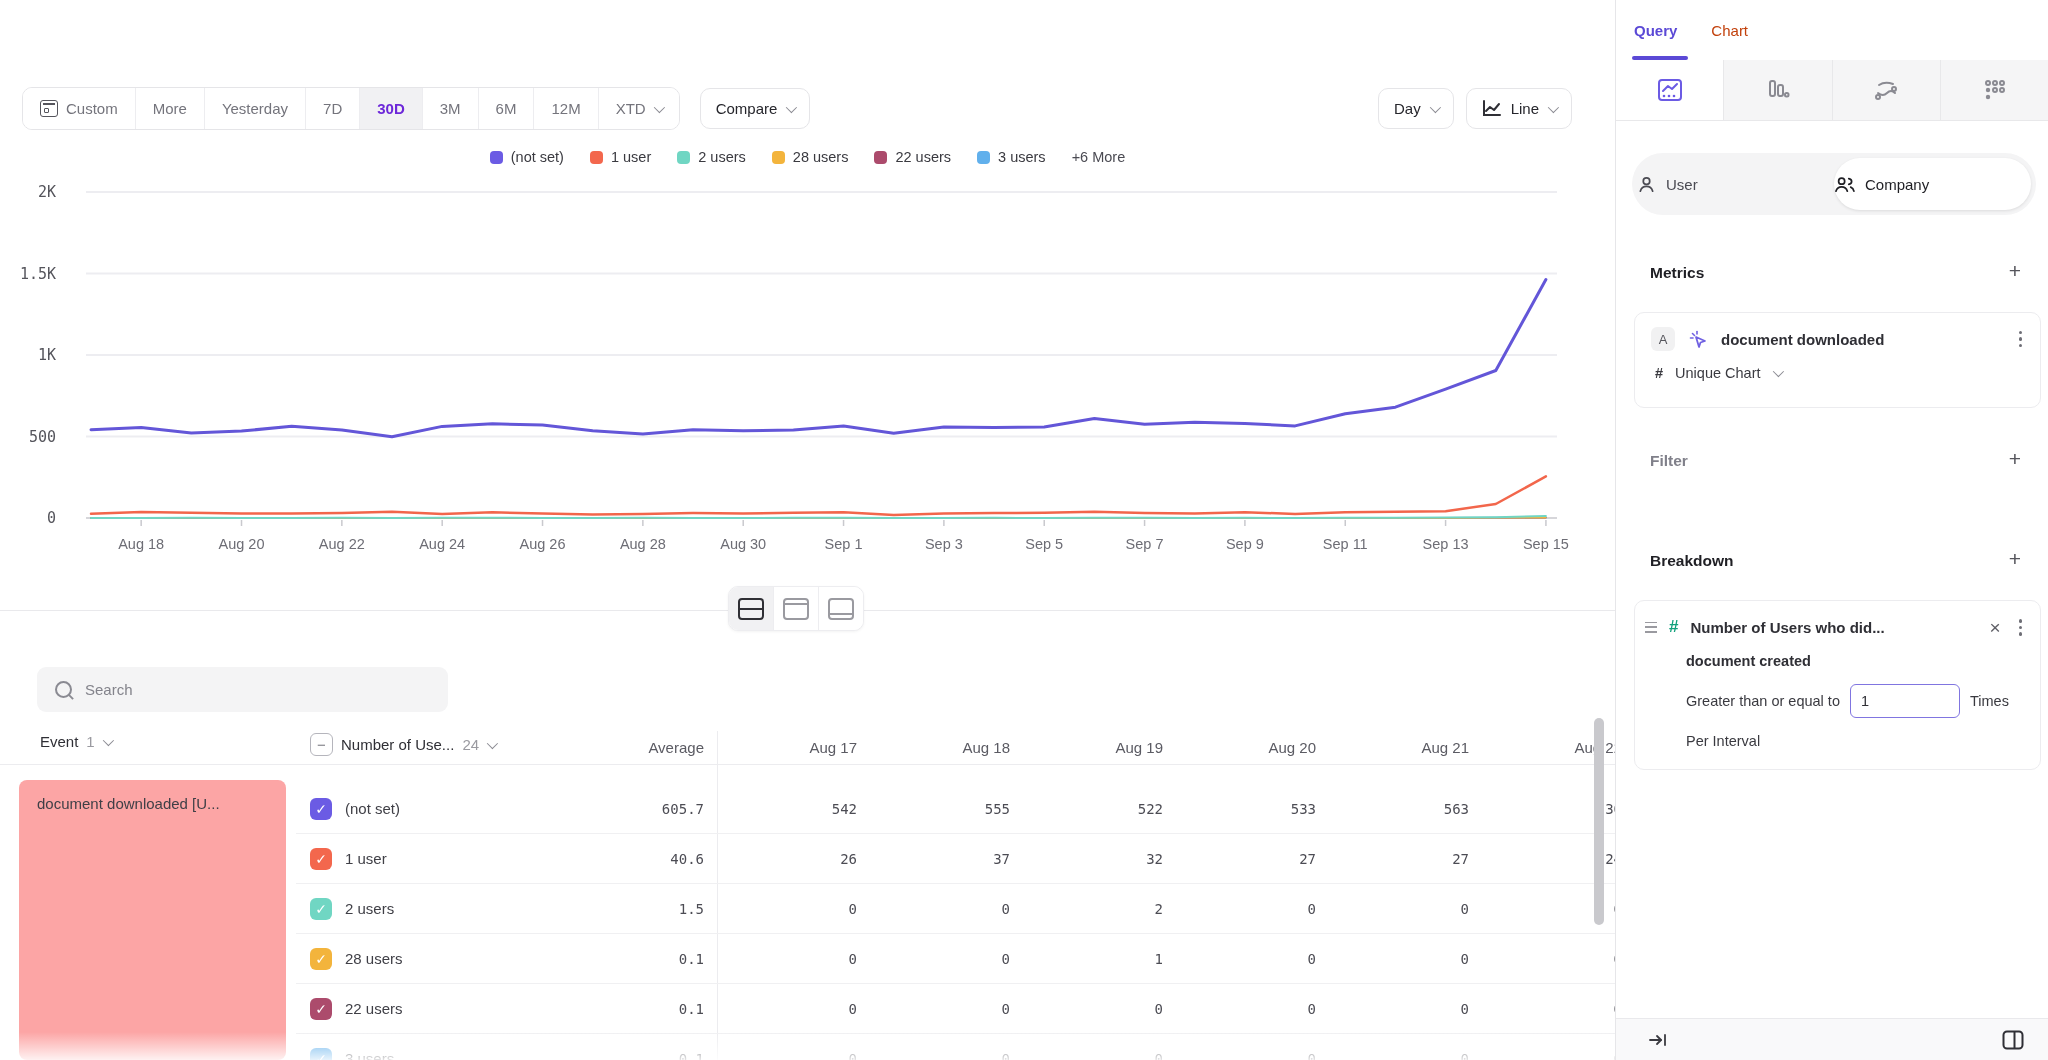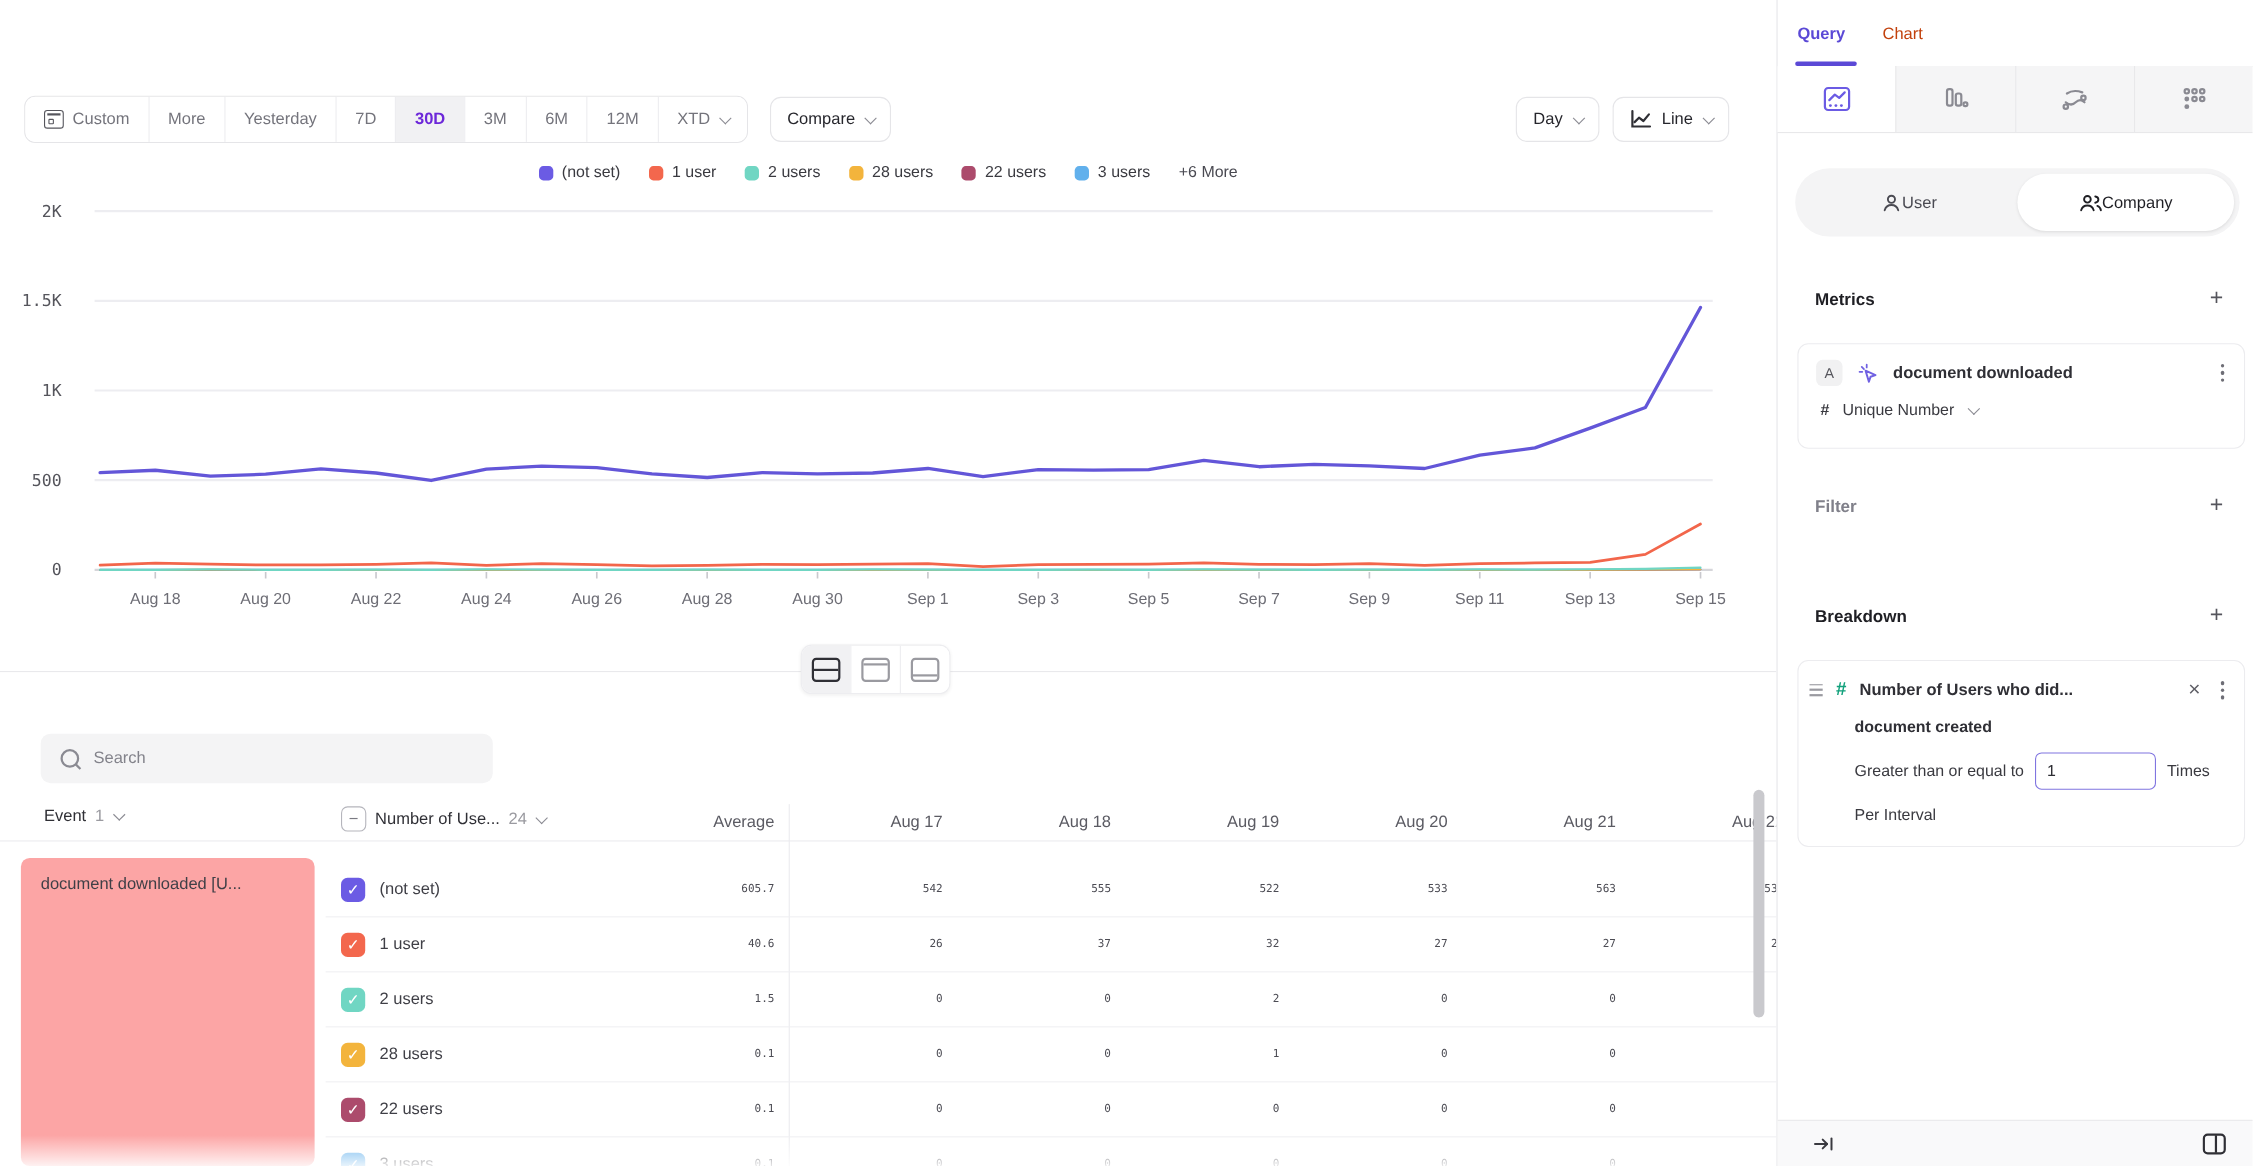--- a/index.html
+++ b/index.html
@@ -53,36 +53,36 @@
   .hname{color:#2f2f35;font-weight:500;}
   .hcount{color:#9a9aa0;}
   .hgrid{margin-left:296px;display:grid;grid-template-columns:220px 201px 153px 153px 153px 153px 153px 153px;height:33px;align-items:center;}
   .hcell{text-align:right;padding-right:13px;color:#5b5b63;}
   .rows{position:absolute;left:0;top:784px;width:1640px;}
   .trow{display:grid;grid-template-columns:220px 201px 153px 153px 153px 153px 153px 153px;height:49px;margin-left:296px;border-bottom:1px solid #f0f0f2;align-items:center;}
   .cbcell{display:flex;align-items:center;gap:13px;padding-left:14px;}
   .cbox{width:22px;height:22px;border-radius:6px;display:flex;align-items:center;justify-content:center;color:#fff;font-size:14px;flex:0 0 auto;cursor:pointer;}
   .cbox.ind{background:#fff;border:1.5px solid #b5b5bc;color:#7a7a82;width:21px;height:21px;font-size:15px;}
   .rlabel{font-size:15px;color:#3f3f46;}
-  .num{font-family:"DejaVu Sans Mono",monospace;font-size:10px;color:#4c4c54;text-align:right;padding-right:13px;}
+  .num{font-family:"DejaVu Sans Mono",monospace;font-size:14px;color:#4c4c54;text-align:right;padding-right:13px;}
   .vsep{position:absolute;left:717px;top:731px;width:1px;height:329px;background:#ececef;}
   .event-cell{position:absolute;left:19px;top:780px;width:267px;height:280px;background:#fca5a5;border-radius:8px;box-sizing:border-box;padding:15px 18px;font-size:15px;color:#3f3f46;white-space:nowrap;overflow:hidden;cursor:pointer;}
   .scroll-thumb{position:absolute;left:1594px;top:718px;width:10px;height:207px;border-radius:5px;background:#c9c9cd;cursor:pointer;}
   .fade{position:absolute;left:0;bottom:0;width:1615px;height:28px;background:linear-gradient(rgba(255,255,255,0),rgba(255,255,255,.85));pointer-events:none;}
   
   #panel{position:absolute;left:1615px;top:0;width:433px;height:1060px;background:#fff;border-left:1px solid #e6e6e9;box-sizing:border-box;}
   .ptabs{position:absolute;top:0;left:0;right:0;height:60px;border-bottom:1px solid #ececef;display:flex;align-items:center;padding-left:18px;gap:34px;}
   .ptab{font-size:15px;font-weight:700;color:#5b49d6;position:relative;cursor:pointer;}
   .ptab.inactive{color:#c2410c;font-weight:500;}
   .ptab-underline{position:absolute;left:16px;top:56px;width:56px;height:4px;border-radius:2px;background:#5b49d6;}
   .itabs{position:absolute;top:60px;left:0;right:0;height:60px;display:flex;border-bottom:1px solid #e8e8ea;}
   .itab{flex:1;display:flex;align-items:center;justify-content:center;background:#f5f5f6;border-left:1px solid #e8e8ea;cursor:pointer;}
   .itab.sel{background:#fff;border-left:none;}
   .gtoggle{position:absolute;top:153px;left:16px;width:404px;height:62px;background:#f4f4f5;border-radius:31px;display:flex;padding:5px;box-sizing:border-box;}
-  .ghalf{flex:1;display:flex;align-items:center;justify-content:center;font-size:15px;color:#4a4a52;border-radius:26px;cursor:pointer;}
+  .ghalf{flex:1;display:flex;align-items:center;justify-content:flex-start;gap:10px;font-size:15px;color:#4a4a52;border-radius:26px;cursor:pointer;}
   .ghalf.sel{background:#fff;box-shadow:0 1px 3px rgba(0,0,0,.1);color:#1f1f24;font-weight:500;}
   .sect{position:absolute;left:34px;font-size:15.5px;font-weight:700;color:#1f1f24;}
   .sect.lite{color:#80808a;}
   .plus{position:absolute;right:24px;width:18px;height:18px;font-size:21px;line-height:17px;text-align:center;color:#55555c;cursor:pointer;font-weight:400;}
   .pcard{position:absolute;left:18px;width:407px;background:#fff;border:1px solid #ececef;border-radius:10px;box-sizing:border-box;}
   .mrow1{display:flex;align-items:center;gap:13px;padding:14px 14px 0 16px;}
   .abadge{width:24px;height:24px;background:#f1f1f2;border-radius:6px;display:flex;align-items:center;justify-content:center;font-size:13px;color:#55555c;font-weight:500;}
   .mtitle{font-size:15px;font-weight:600;color:#2f2f35;flex:1;}
   .kebab{display:flex;flex-direction:column;gap:3px;cursor:pointer;padding:2px 4px;}
   .kebab i{width:3.5px;height:3.5px;border-radius:50%;background:#6e6e76;}
@@ -449,21 +449,21 @@
         </svg>
         <span class="mtitle">document downloaded</span>
         <span class="kebab">
             <i></i>
             <i></i>
             <i></i>
           </span>
       </div>
       <div class="mrow2">
         <span class="hashdark">#</span>
-        <span>Unique Number</span>
+        <span>Unique Chart</span>
         <span class="chev"></span>
       </div>
     </div>
 
     <div class="sect lite" style="top:452px;">Filter</div>
     <div class="plus" style="top:450px;">+</div>
 
     <div class="sect" style="top:552px;">Breakdown</div>
     <div class="plus" style="top:550px;">+</div>
 

